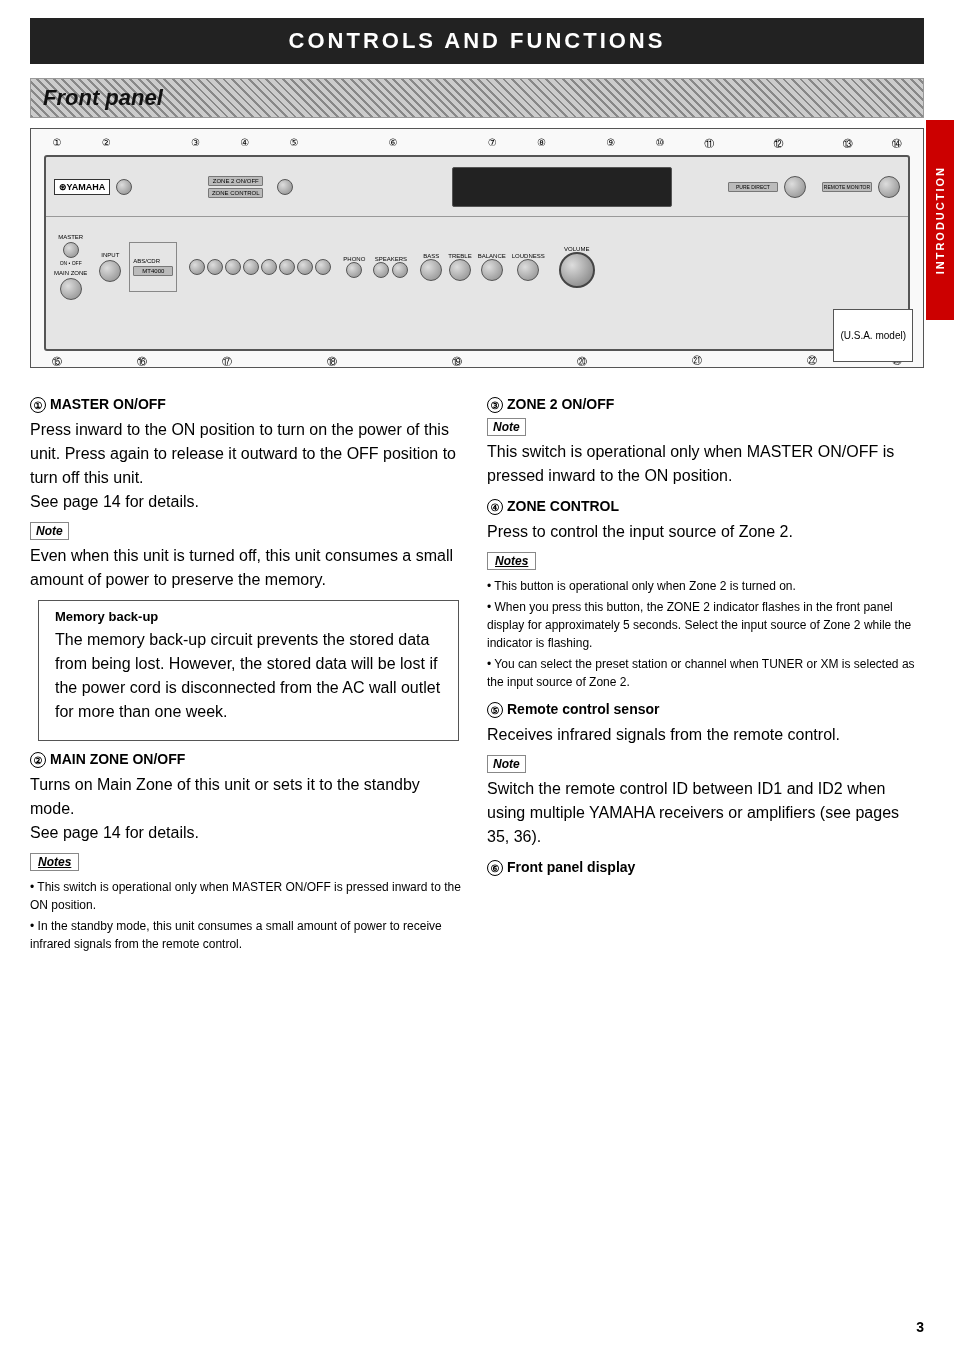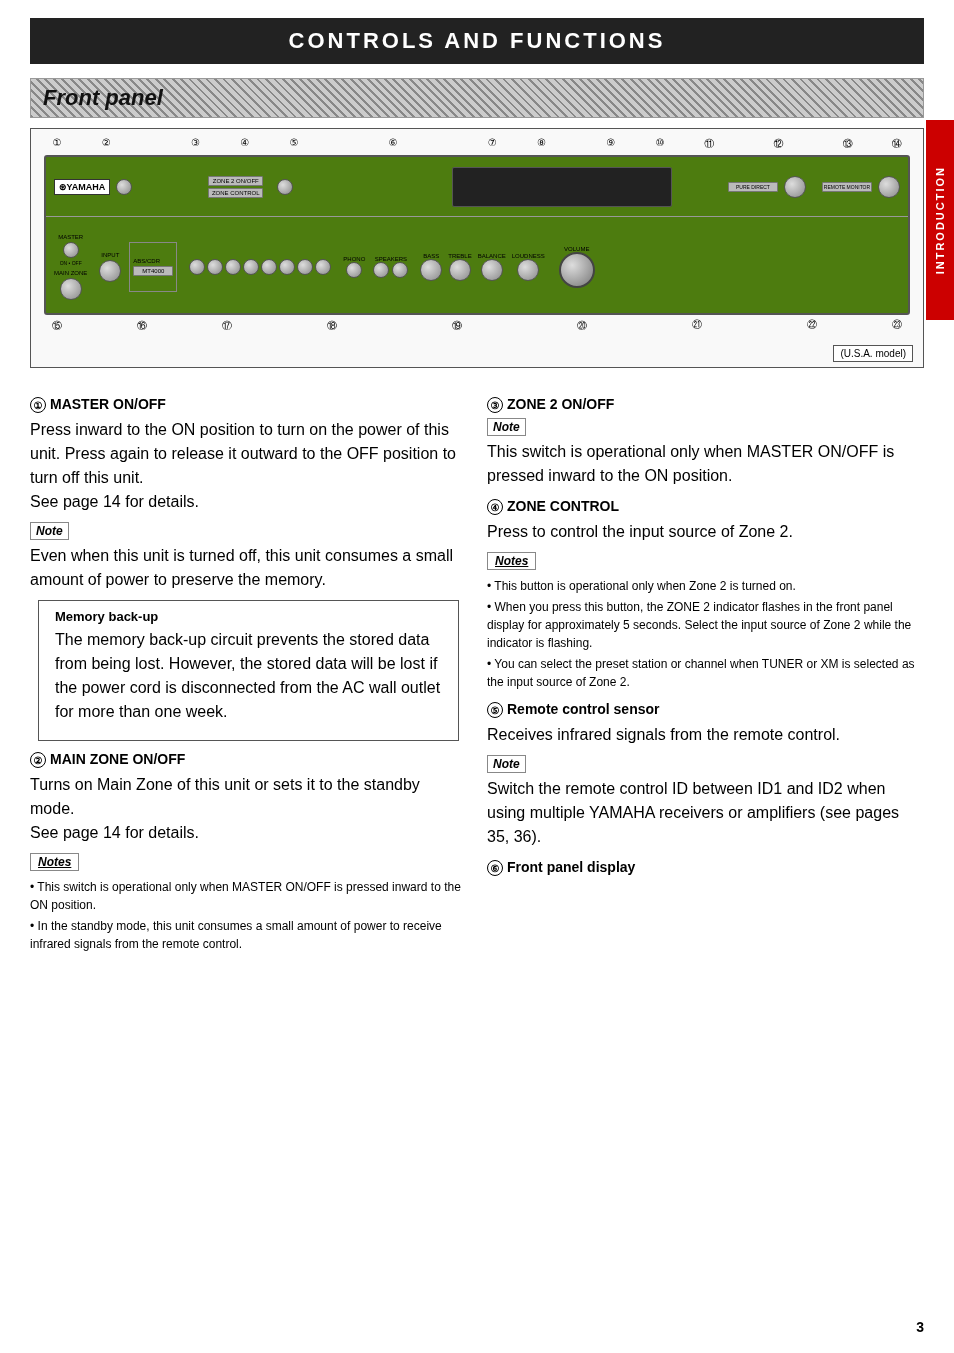--- a/index.html
+++ b/index.html
@@ -94,22 +94,22 @@
     .callout-num {
       display: inline-block;
       width: 16px;
       text-align: center;
       font-size: 10px;
     }
 
     
     .device-body {
       border: 2px solid #555;
-      background: #4d7c0f;
-      height: 160px;
+      background: #e5e5e5;
+      height: 196px;
       margin: 0 5px;
       position: relative;
       border-radius: 3px;
     }
     .device-top-section {
       height: 60px;
       border-bottom: 1px solid #999;
       display: flex;
       align-items: center;
       padding: 0 8px;
@@ -181,21 +181,21 @@
       padding: 4px 10px 0 10px;
       font-size: 10px;
     }
 
     .usa-model-label {
       position: absolute;
       right: 10px;
       bottom: 5px;
       font-size: 10px;
       border: 1px solid #555;
-      padding: 2px 6px;
+      padding: 20px 6px;
       background: #fff;
     }
 
     
     .content-area {
       display: flex;
       gap: 20px;
       margin: 18px 30px 0 30px;
     }
     .col-left {

